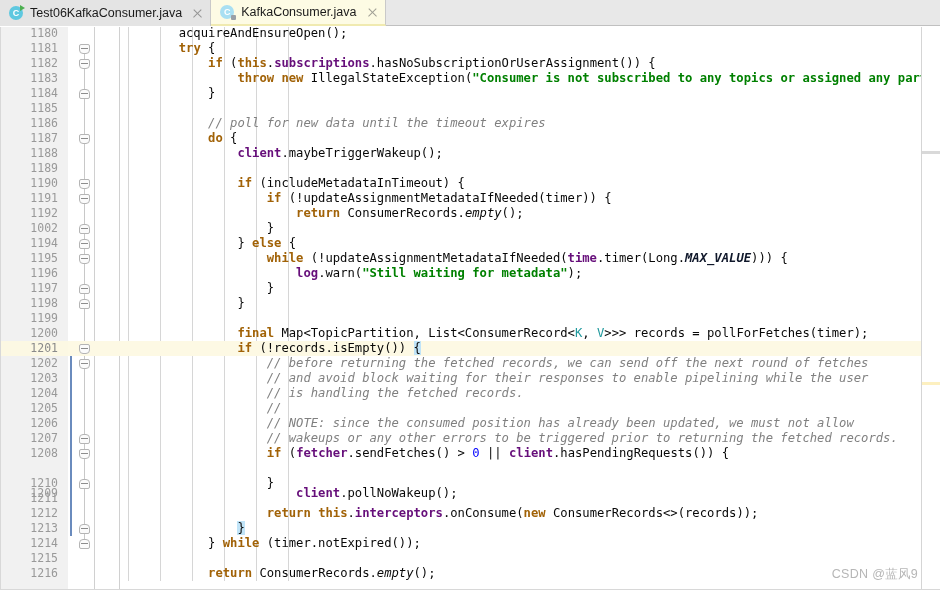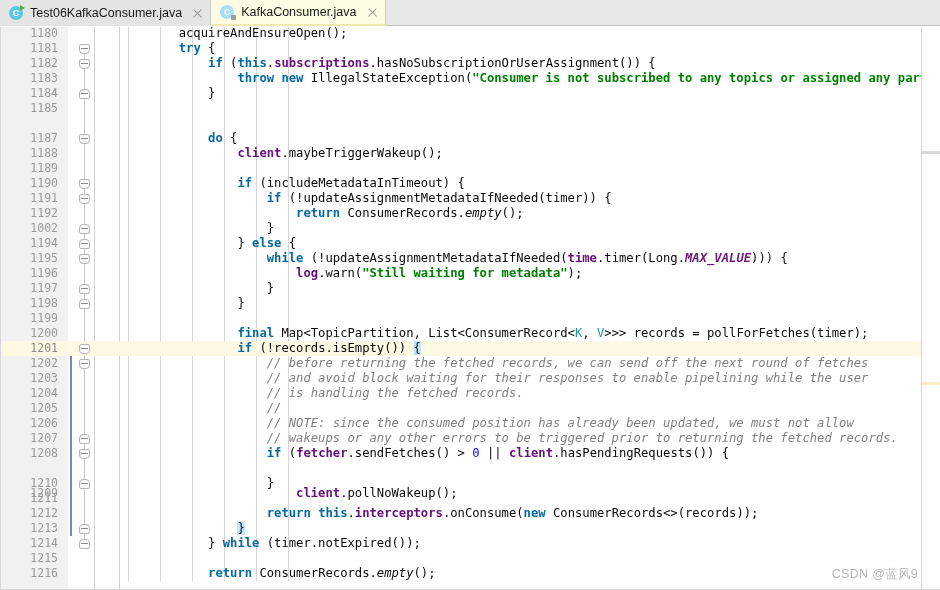--- a/index.html
+++ b/index.html
@@ -237,27 +237,27 @@
   }
 
   
   .iguide {
     position: absolute;
     width: 1px;
     background: #d6d6d6;
   }
 
   
-  .kw   { color: #0369a1; font-weight: bold; }
+  .kw   { color: #a16207; font-weight: bold; }
   .str  { color: #008000; font-weight: bold; }
   .cmt  { color: #808080; font-style: italic; }
   .fld  { color: #660e7a; font-weight: bold; }
   .num  { color: #0000ff; }
   .stat { font-style: italic; }
-  .cnst { color: #701a75; font-weight: bold; font-style: italic; }
+  .cnst { color: #0f172a; font-weight: bold; font-style: italic; }
   .tpar { color: #20999d; }
   .brk  { background: #c0e4f8; }
 
   
   #scroll-edge {
     position: absolute;
     left: 921px; top: 0;
     width: 1px; height: 563px;
     background: #d5d5d5;
   }
@@ -381,20 +381,24 @@
           <div class="foldmark end">
             <span class="shape"></span>
             <span class="minus"></span>
           </div>
           <div class="code">            }</div>
         </div>
         <div class="row" style="top: 74px;">
           <div class="lineno">1185</div>
           <div class="code"></div>
         </div>
+        <div class="row" style="top: 89px;">
+          <div class="lineno">1186</div>
+          <div class="code">            <span class="cmt">// poll for new data until the timeout expires</span></div>
+        </div>
         <div class="row" style="top: 104px;">
           <div class="lineno">1187</div>
           <div class="foldmark start">
             <span class="shape"></span>
             <span class="minus"></span>
           </div>
           <div class="code">            <span class="kw">do</span> {</div>
         </div>
         <div class="row" style="top: 119px;">
           <div class="lineno">1188</div>

